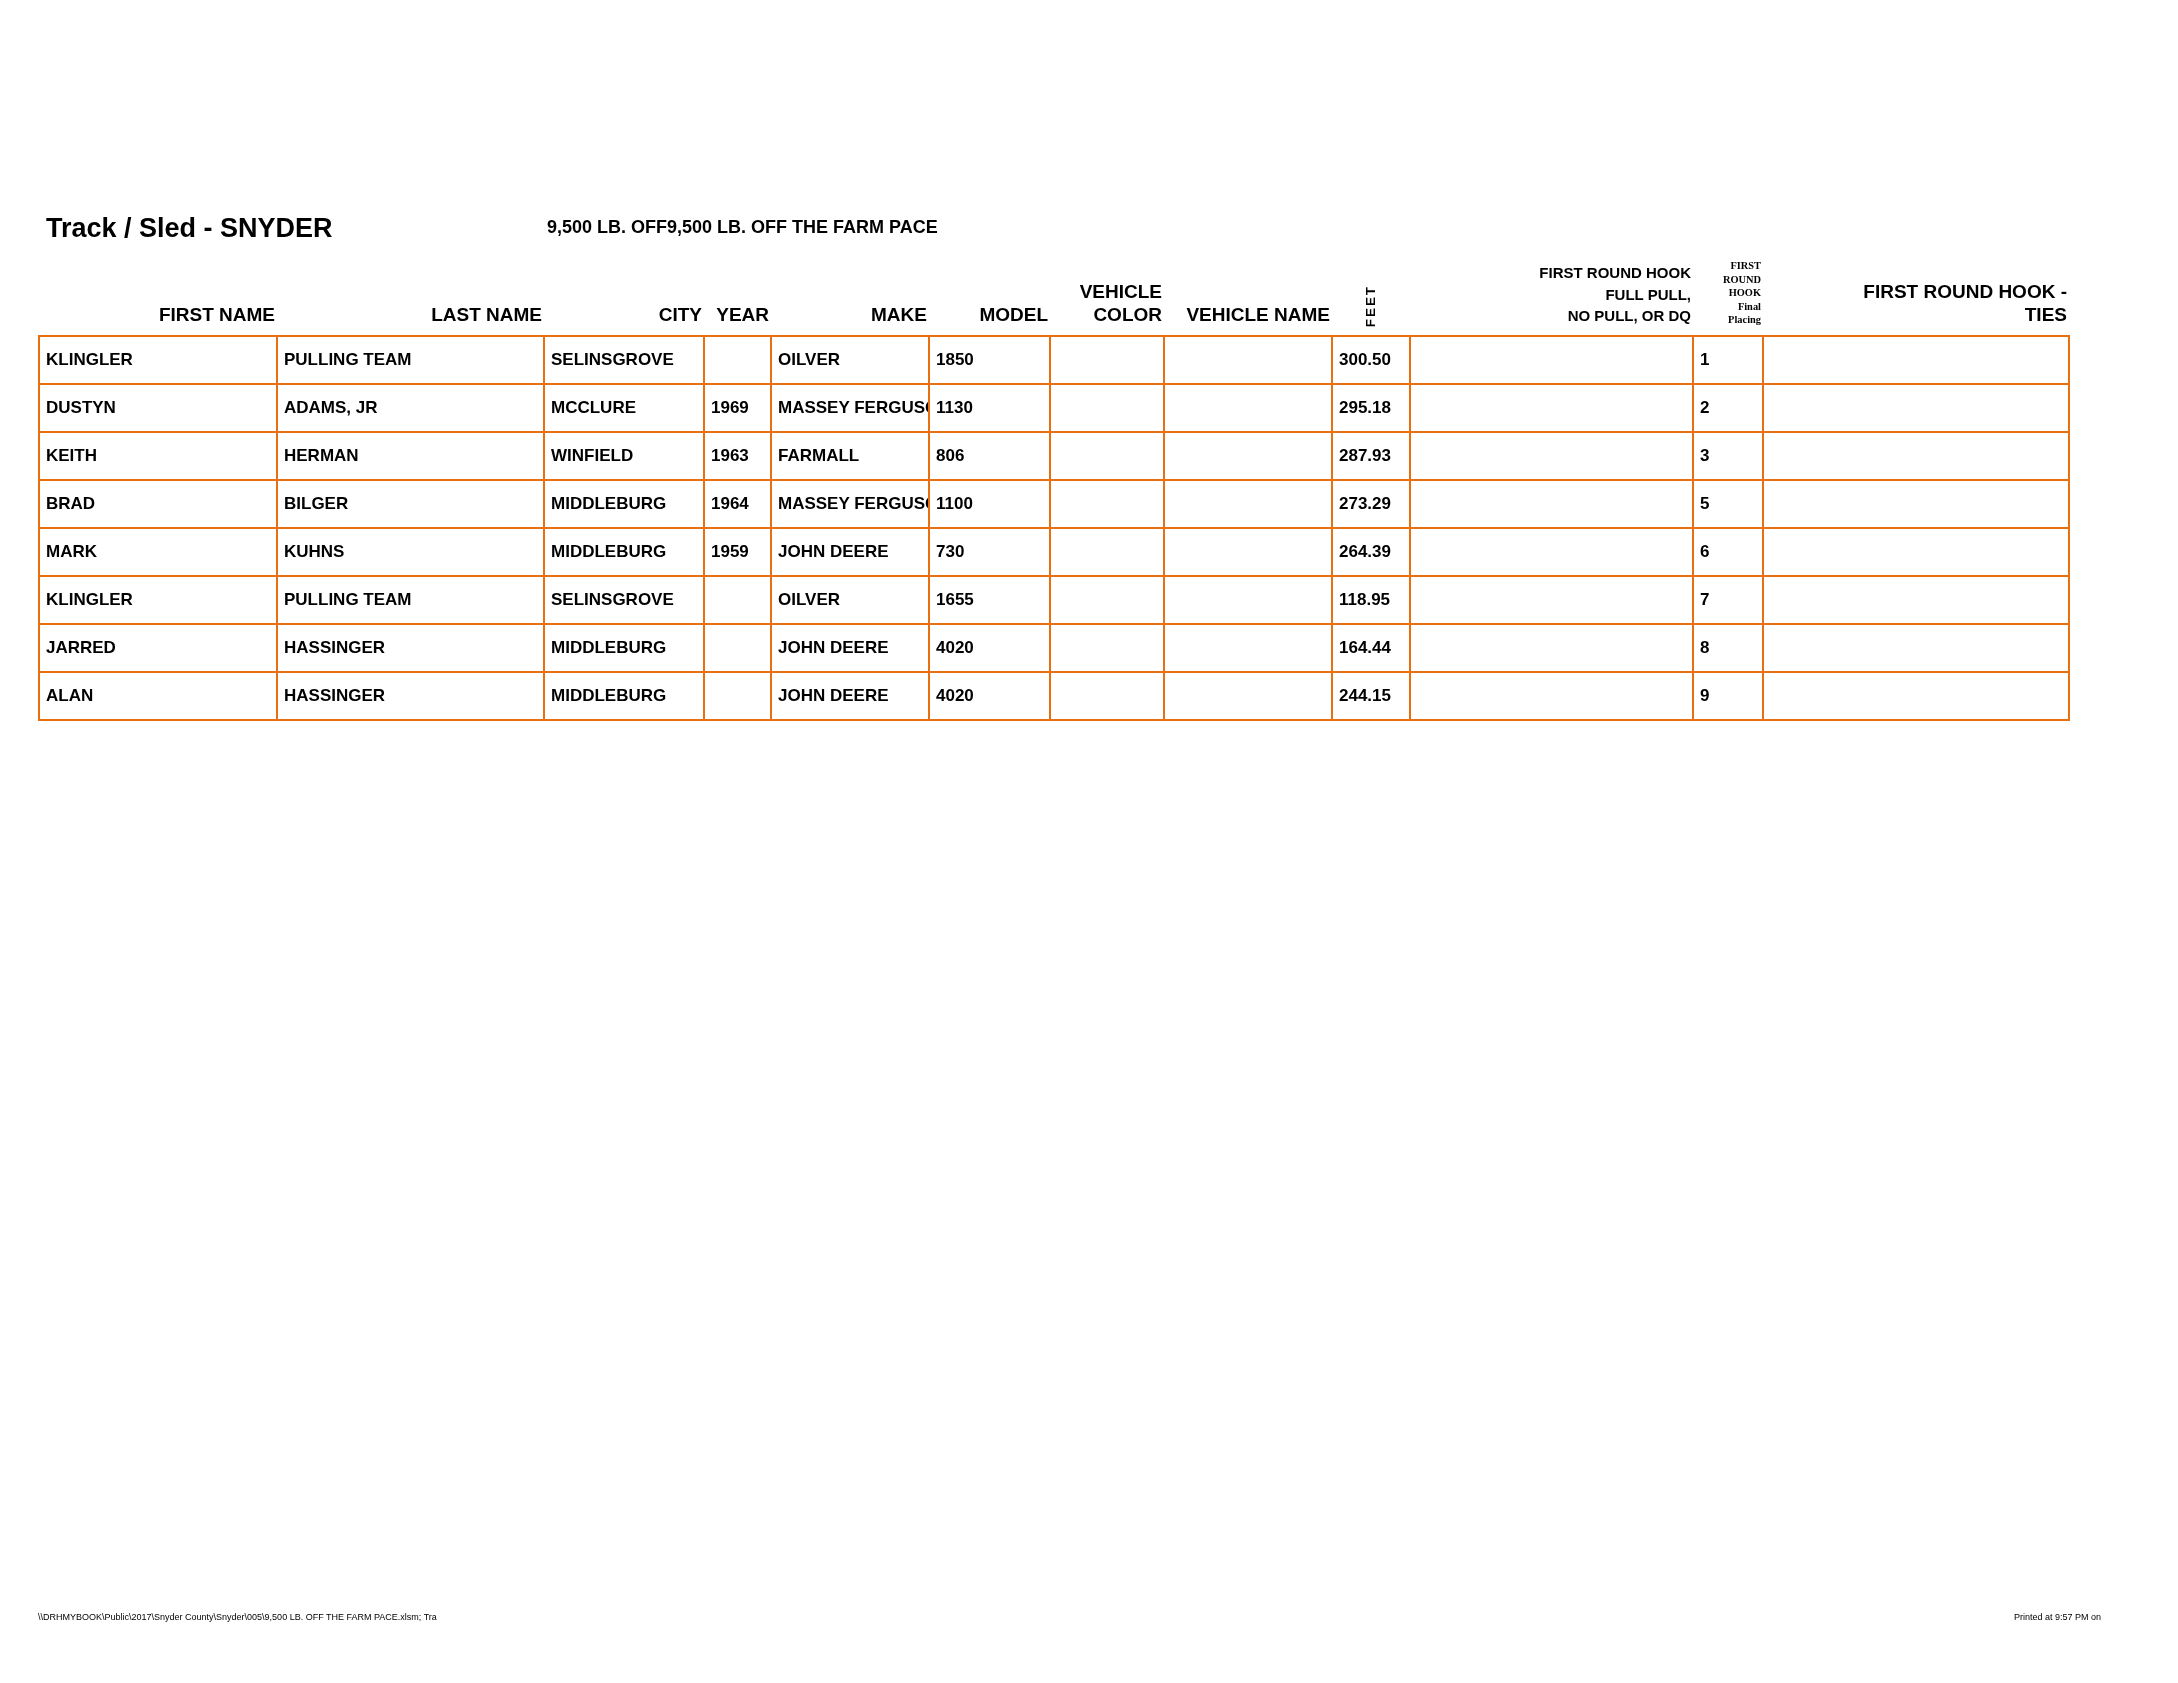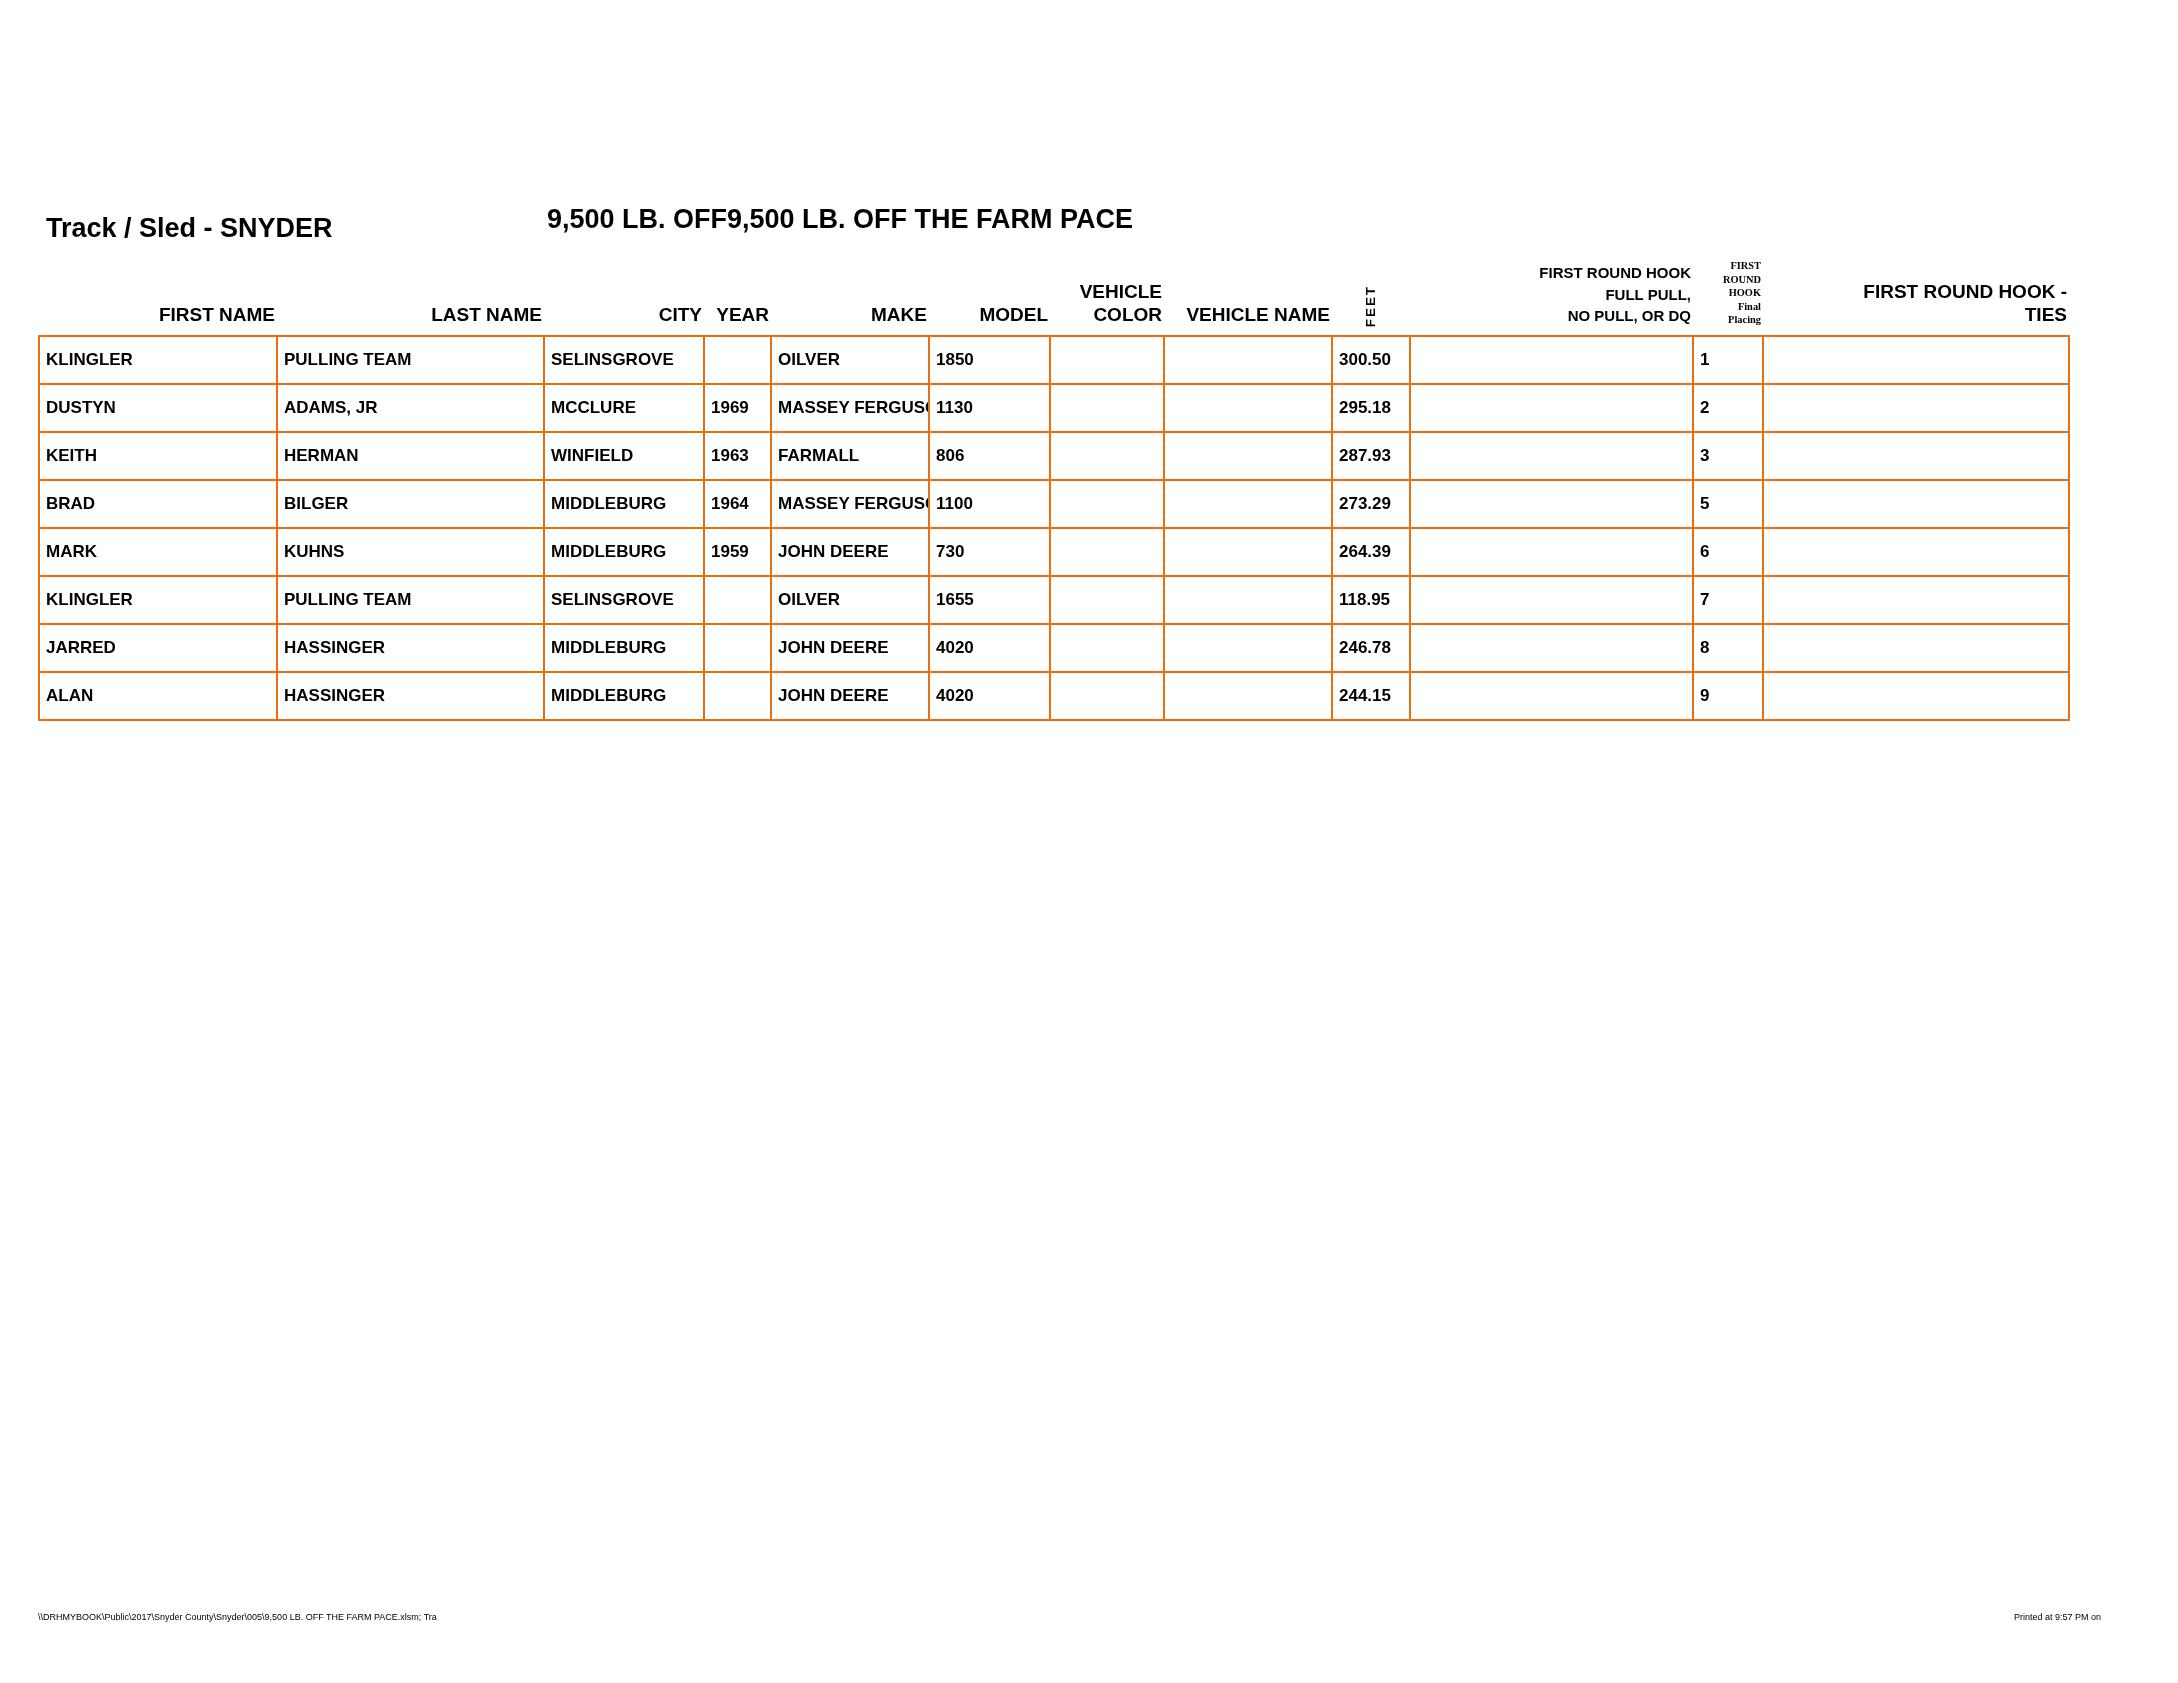--- a/index.html
+++ b/index.html
@@ -8,22 +8,22 @@
     background:#ffffff;color:#000;
     font-family:"Liberation Sans", sans-serif;
     overflow:hidden;
   }
   .titlebar{position:absolute;top:200px;left:0;width:2178px;height:36px;}
   .title-left{
     position:absolute;left:46px;top:0;
     font-size:27px;font-weight:bold;white-space:nowrap;margin-top:13px;
   }
   .title-class{
-    position:absolute;left:547px;top:4px;
-    font-size:27px;font-weight:bold;white-space:nowrap;
+    position:absolute;left:547px;top:17px;
+    font-size:18px;font-weight:bold;white-space:nowrap;
   }
   table.sheet{
     position:absolute;left:38px;top:236px;
     border-collapse:collapse;table-layout:fixed;
     width:2032px;
   }
   table.sheet th{
     border:none;vertical-align:bottom;padding:0 2px 8px 2px;
     font-size:19px;font-weight:bold;text-align:right;line-height:1.25;
     height:91px;overflow:visible;
@@ -236,21 +236,21 @@
       </tr>
       <tr>
         <td class="col-first-name">JARRED</td>
         <td class="col-last-name">HASSINGER</td>
         <td class="col-city">MIDDLEBURG</td>
         <td class="col-year"></td>
         <td class="col-make">JOHN DEERE</td>
         <td class="col-model">4020</td>
         <td class="col-vehicle-color"></td>
         <td class="col-vehicle-name"></td>
-        <td class="col-feet">246.78</td>
+        <td class="col-feet">164.44</td>
         <td class="col-full-pull"></td>
         <td class="col-placing">8</td>
         <td class="col-ties"></td>
       </tr>
       <tr>
         <td class="col-first-name">ALAN</td>
         <td class="col-last-name">HASSINGER</td>
         <td class="col-city">MIDDLEBURG</td>
         <td class="col-year"></td>
         <td class="col-make">JOHN DEERE</td>

